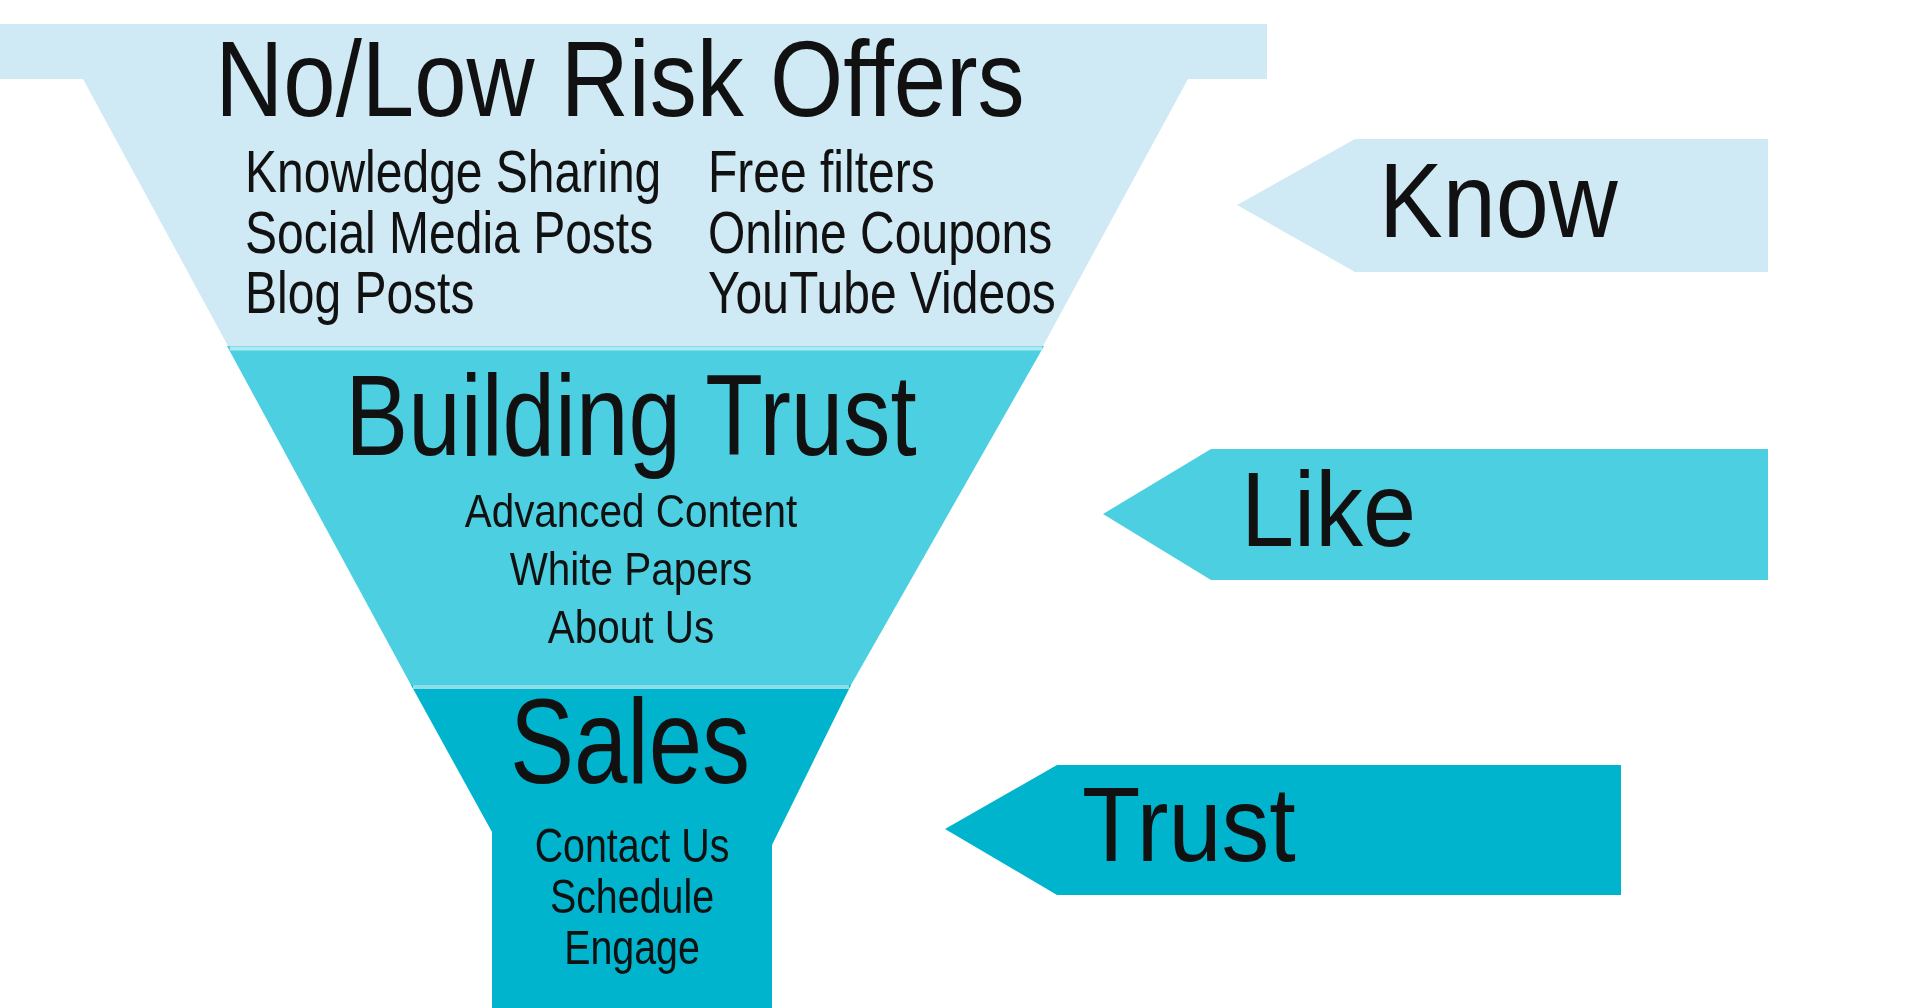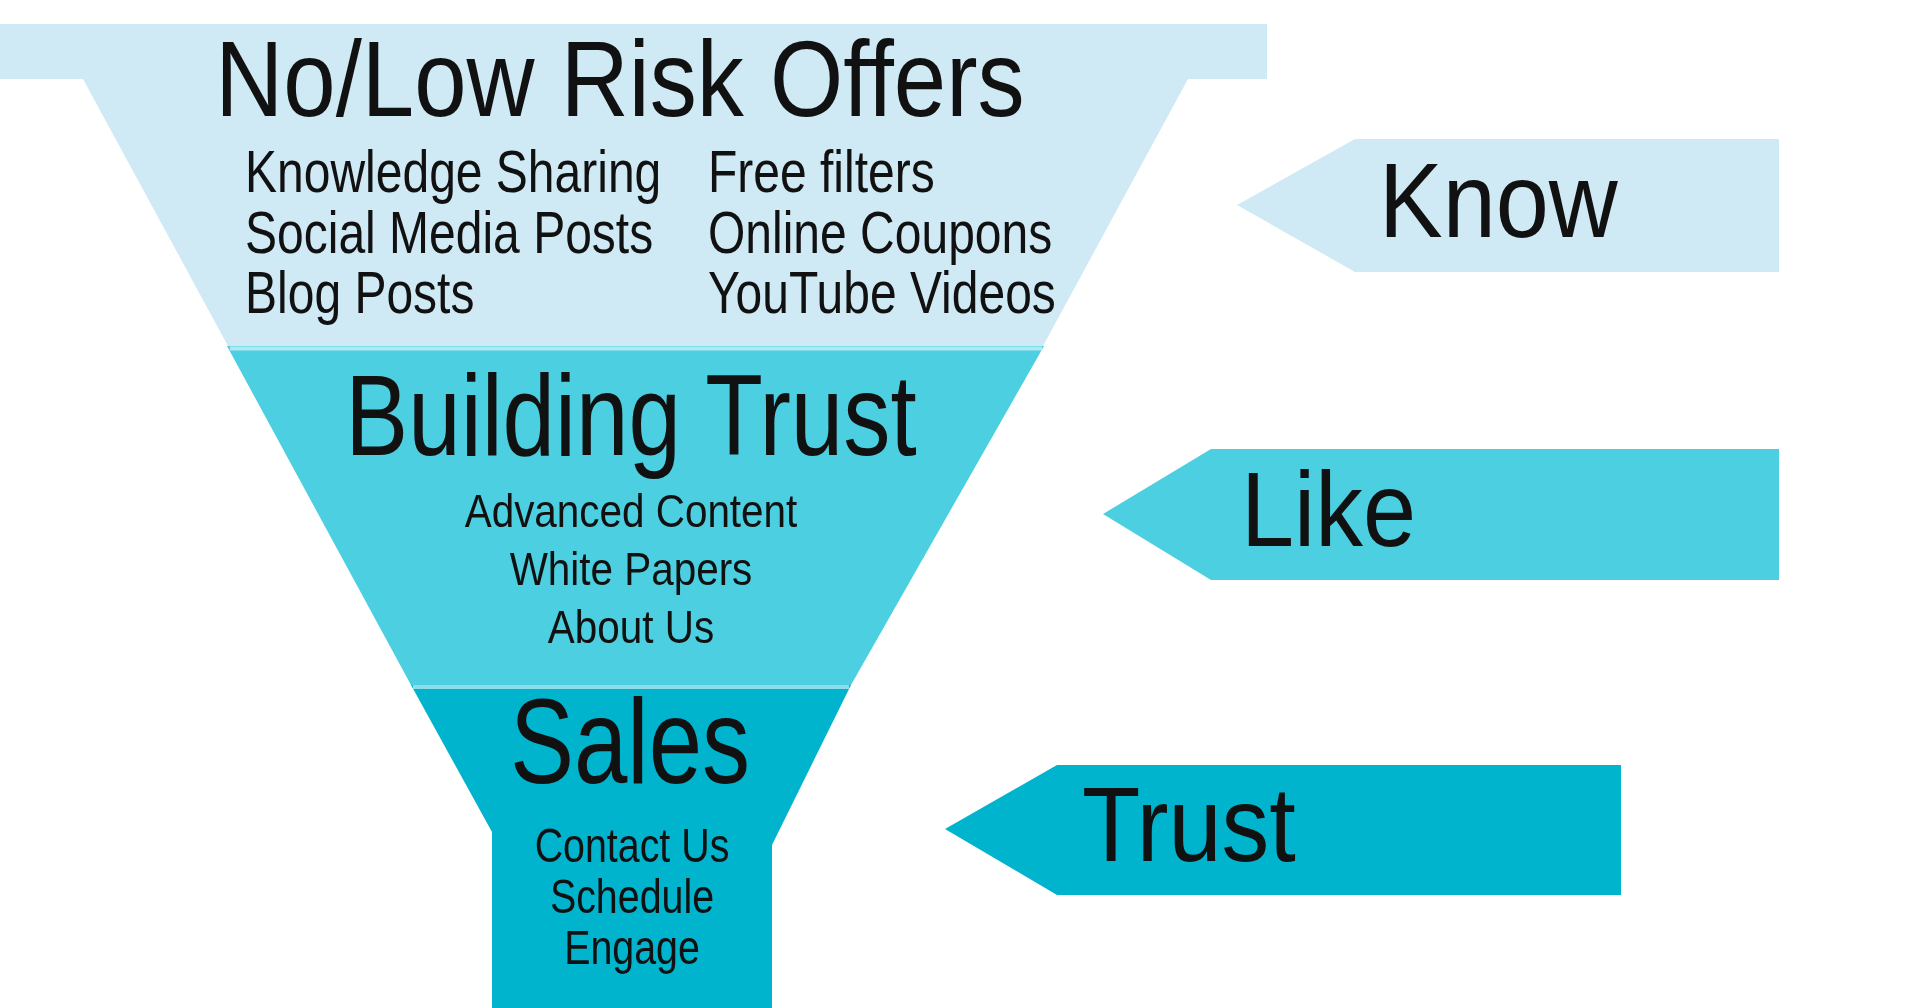--- a/index.html
+++ b/index.html
@@ -1,18 +1,18 @@
 <!DOCTYPE html>
 <html><head>
 <meta charset="utf-8">
 <style>
   html,body{margin:0;padding:0;background:#fff;}
   #stage{
     position:relative;width:1768px;height:1008px;overflow:hidden;background:#fff;
-    font-family:"Liberation Sans",sans-serif;color:#111;padding-left:11px;
+    font-family:"Liberation Sans",sans-serif;color:#111;
   }
   #shapes{position:absolute;left:0;top:0;width:1920px;height:1008px;}
   .txt{position:absolute;white-space:nowrap;line-height:1;color:#111;}
   .centered{transform-origin:50% 50%;}
   .leftward{transform-origin:0 50%;}
   .list{text-align:center;}
   .list div{white-space:nowrap;}
 
   .t-title {left:620px; top:26px;  font-size:107px; transform:translateX(-50%) scaleX(.88);}
   .t-bt    {left:631px; top:358px; font-size:115px; transform:translateX(-50%) scaleX(.82);}

